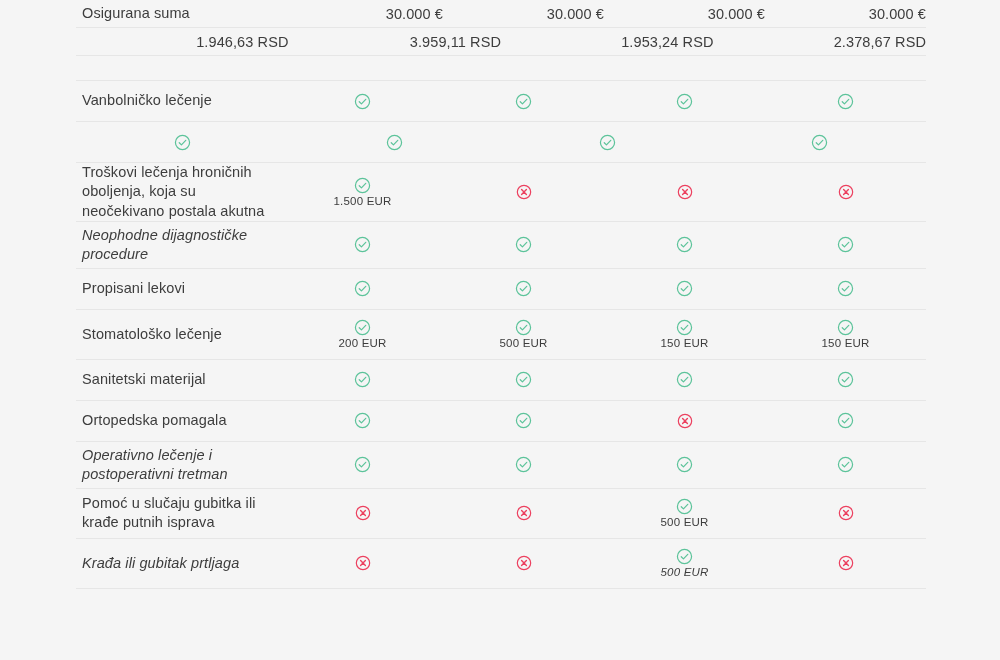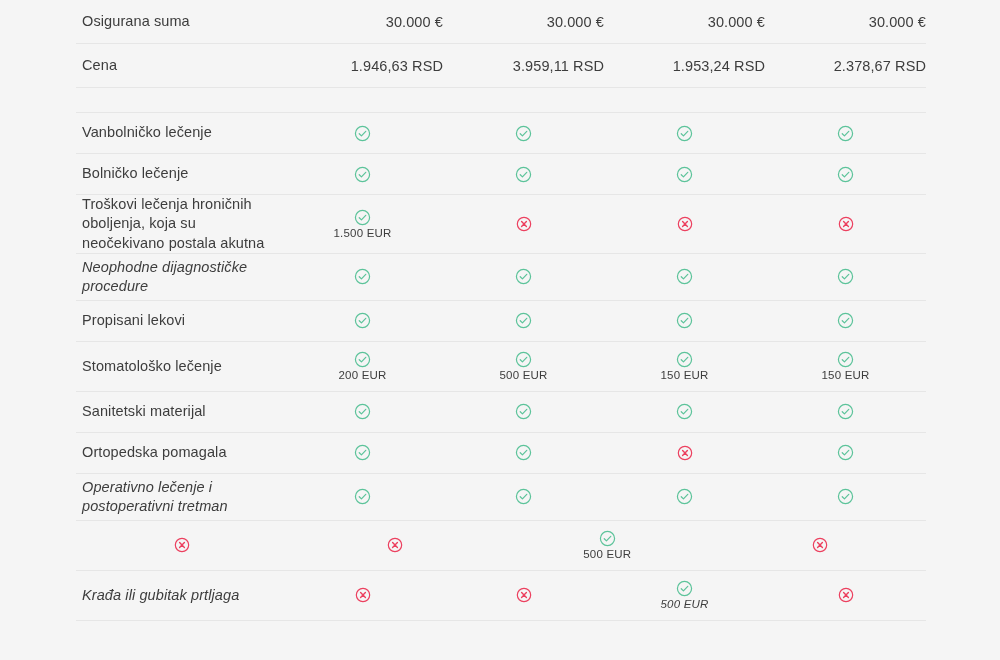--- a/index.html
+++ b/index.html
@@ -23,21 +23,21 @@
   }
 
   .row {
     display: flex;
     align-items: center;
     border-bottom: 1px solid #e6e6e6;
     box-sizing: border-box;
   }
 
   .row.summary {
-    height: 44px;
+    height: 28px;
   }
 
   .row.spacer {
     height: 25px;
     border-bottom: 1px solid #e6e6e6;
   }
 
   .cell-label {
     width: 206px;
     flex: 0 0 206px;
@@ -91,21 +91,20 @@
 
 <div class="compare-table">
     <div class="row summary">
       <div class="cell-label">Osigurana suma</div>
       <div class="cell-val">30.000 €</div>
       <div class="cell-val">30.000 €</div>
       <div class="cell-val">30.000 €</div>
       <div class="cell-val">30.000 €</div>
     </div>
     <div class="row summary">
-      <div class="cell-label">Cena</div>
       <div class="cell-val">1.946,63 RSD</div>
       <div class="cell-val">3.959,11 RSD</div>
       <div class="cell-val">1.953,24 RSD</div>
       <div class="cell-val">2.378,67 RSD</div>
     </div>
     <div class="row spacer"></div>
     <div class="row feature-row">
       <div class="cell-label">Vanbolničko lečenje</div>
       <div class="cell-icon">
         <span class="icon-wrap"><svg width="17" height="17" viewBox="0 0 24 24" fill="none">
@@ -126,21 +125,20 @@
           </svg></span>
       </div>
       <div class="cell-icon">
         <span class="icon-wrap"><svg width="17" height="17" viewBox="0 0 24 24" fill="none">
             <circle cx="12" cy="12" r="10" stroke="#5cc39a" stroke-width="1.7"></circle>
             <path d="M7.4 12.3 L10.5 15.3 L16.6 8.9" stroke="#5cc39a" stroke-width="1.7" stroke-linecap="round" stroke-linejoin="round"></path>
           </svg></span>
       </div>
     </div>
     <div class="row feature-row">
-      <div class="cell-label">Bolničko lečenje</div>
       <div class="cell-icon">
         <span class="icon-wrap"><svg width="17" height="17" viewBox="0 0 24 24" fill="none">
             <circle cx="12" cy="12" r="10" stroke="#5cc39a" stroke-width="1.7"></circle>
             <path d="M7.4 12.3 L10.5 15.3 L16.6 8.9" stroke="#5cc39a" stroke-width="1.7" stroke-linecap="round" stroke-linejoin="round"></path>
           </svg></span>
       </div>
       <div class="cell-icon">
         <span class="icon-wrap"><svg width="17" height="17" viewBox="0 0 24 24" fill="none">
             <circle cx="12" cy="12" r="10" stroke="#5cc39a" stroke-width="1.7"></circle>
             <path d="M7.4 12.3 L10.5 15.3 L16.6 8.9" stroke="#5cc39a" stroke-width="1.7" stroke-linecap="round" stroke-linejoin="round"></path>
@@ -347,20 +345,21 @@
           </svg></span>
       </div>
       <div class="cell-icon">
         <span class="icon-wrap"><svg width="17" height="17" viewBox="0 0 24 24" fill="none">
             <circle cx="12" cy="12" r="10" stroke="#5cc39a" stroke-width="1.7"></circle>
             <path d="M7.4 12.3 L10.5 15.3 L16.6 8.9" stroke="#5cc39a" stroke-width="1.7" stroke-linecap="round" stroke-linejoin="round"></path>
           </svg></span>
       </div>
     </div>
     <div class="row feature-row amt tall3">
+      <div class="cell-label">Pomoć u slučaju gubitka ili krađe putnih isprava</div>
       <div class="cell-icon">
         <span class="icon-wrap"><svg width="16" height="16" viewBox="0 0 24 24" fill="none">
             <circle cx="12" cy="12" r="10" stroke="#ec405f" stroke-width="1.8"></circle>
             <path d="M8.4 8.4 L15.6 15.6 M15.6 8.4 L8.4 15.6" stroke="#ec405f" stroke-width="2.1" stroke-linecap="round"></path>
           </svg></span>
       </div>
       <div class="cell-icon">
         <span class="icon-wrap"><svg width="16" height="16" viewBox="0 0 24 24" fill="none">
             <circle cx="12" cy="12" r="10" stroke="#ec405f" stroke-width="1.8"></circle>
             <path d="M8.4 8.4 L15.6 15.6 M15.6 8.4 L8.4 15.6" stroke="#ec405f" stroke-width="2.1" stroke-linecap="round"></path>

